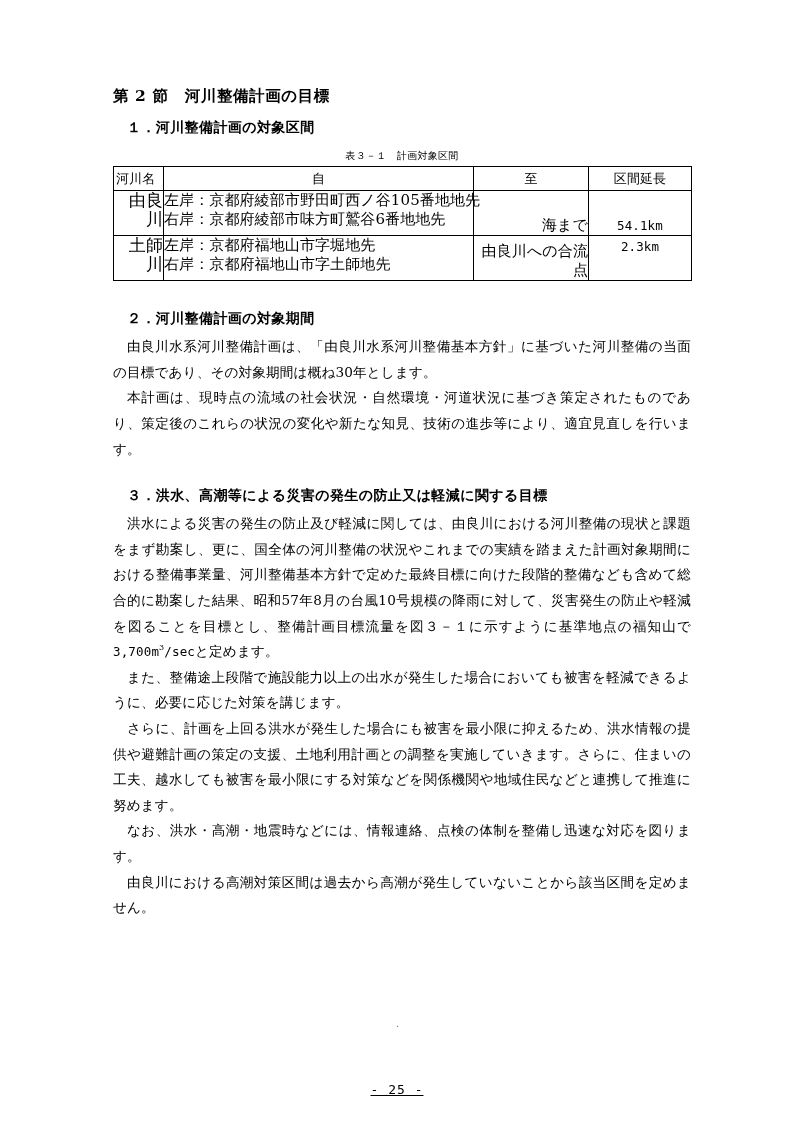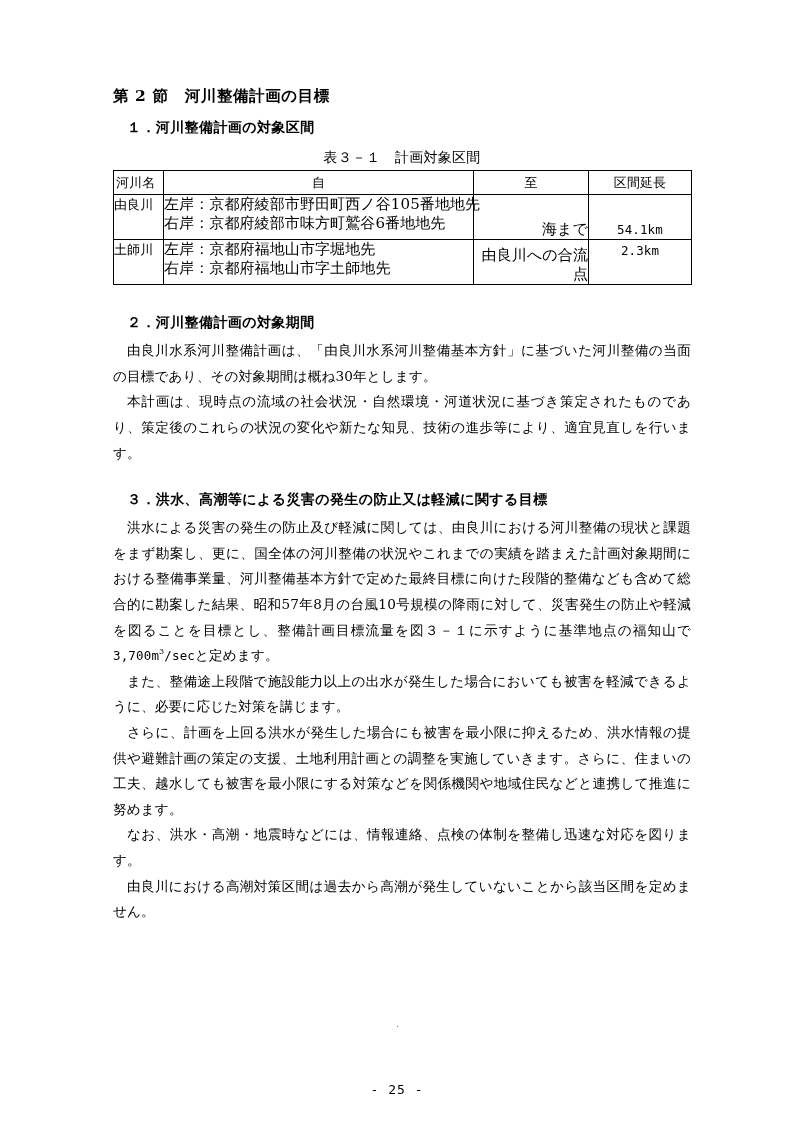--- a/index.html
+++ b/index.html
@@ -57,21 +57,21 @@
     text-justify: inter-character;
     text-indent: 14px;
     letter-spacing: 0.15px;
   }
   .para + .para { margin-top: 0; }
 
   .block { margin-bottom: 0; }
 
   
   .table-caption {
-    font-size: 14px;
+    font-size: 10px;
     text-align: center;
     margin: 11px 0 3px 0;
     letter-spacing: 0.3px;
   }
   table.plan-table {
     border-collapse: collapse;
     width: 578px;
     font-size: 13px;
     table-layout: fixed;
     margin: 0;
@@ -92,24 +92,24 @@
 
   th.hd {
     text-align: center;
     height: 23px;
     vertical-align: middle;
     font-size: 13px;
   }
   th.hd.left-pad { text-align: left; padding-left: 2px; }
 
   td.river-name {
-    text-align: left;
+    text-align: right;
     vertical-align: top;
     padding-top: 1px;
-    font-size: 13px;
+    font-size: 17px;
     height: 44px;
   }
   td.total-name {
     text-align: center;
     vertical-align: middle;
     font-size: 13px;
     height: 22px;
   }
   td.from-cell {
     text-align: left;
@@ -158,20 +158,21 @@
   
   .folio {
     position: absolute;
     left: 0;
     top: 1082px;
     width: 794px;
     text-align: center;
     font-size: 13px;
     letter-spacing: 1px;
     font-family: "DejaVu Sans Mono", "Liberation Mono", monospace;
+    text-decoration: underline;
   }
   .mid-dot {
     position: absolute;
     left: 396px;
     top: 1018px;
     font-size: 10px;
     color: #777;
   }
 </style>
 </head>

